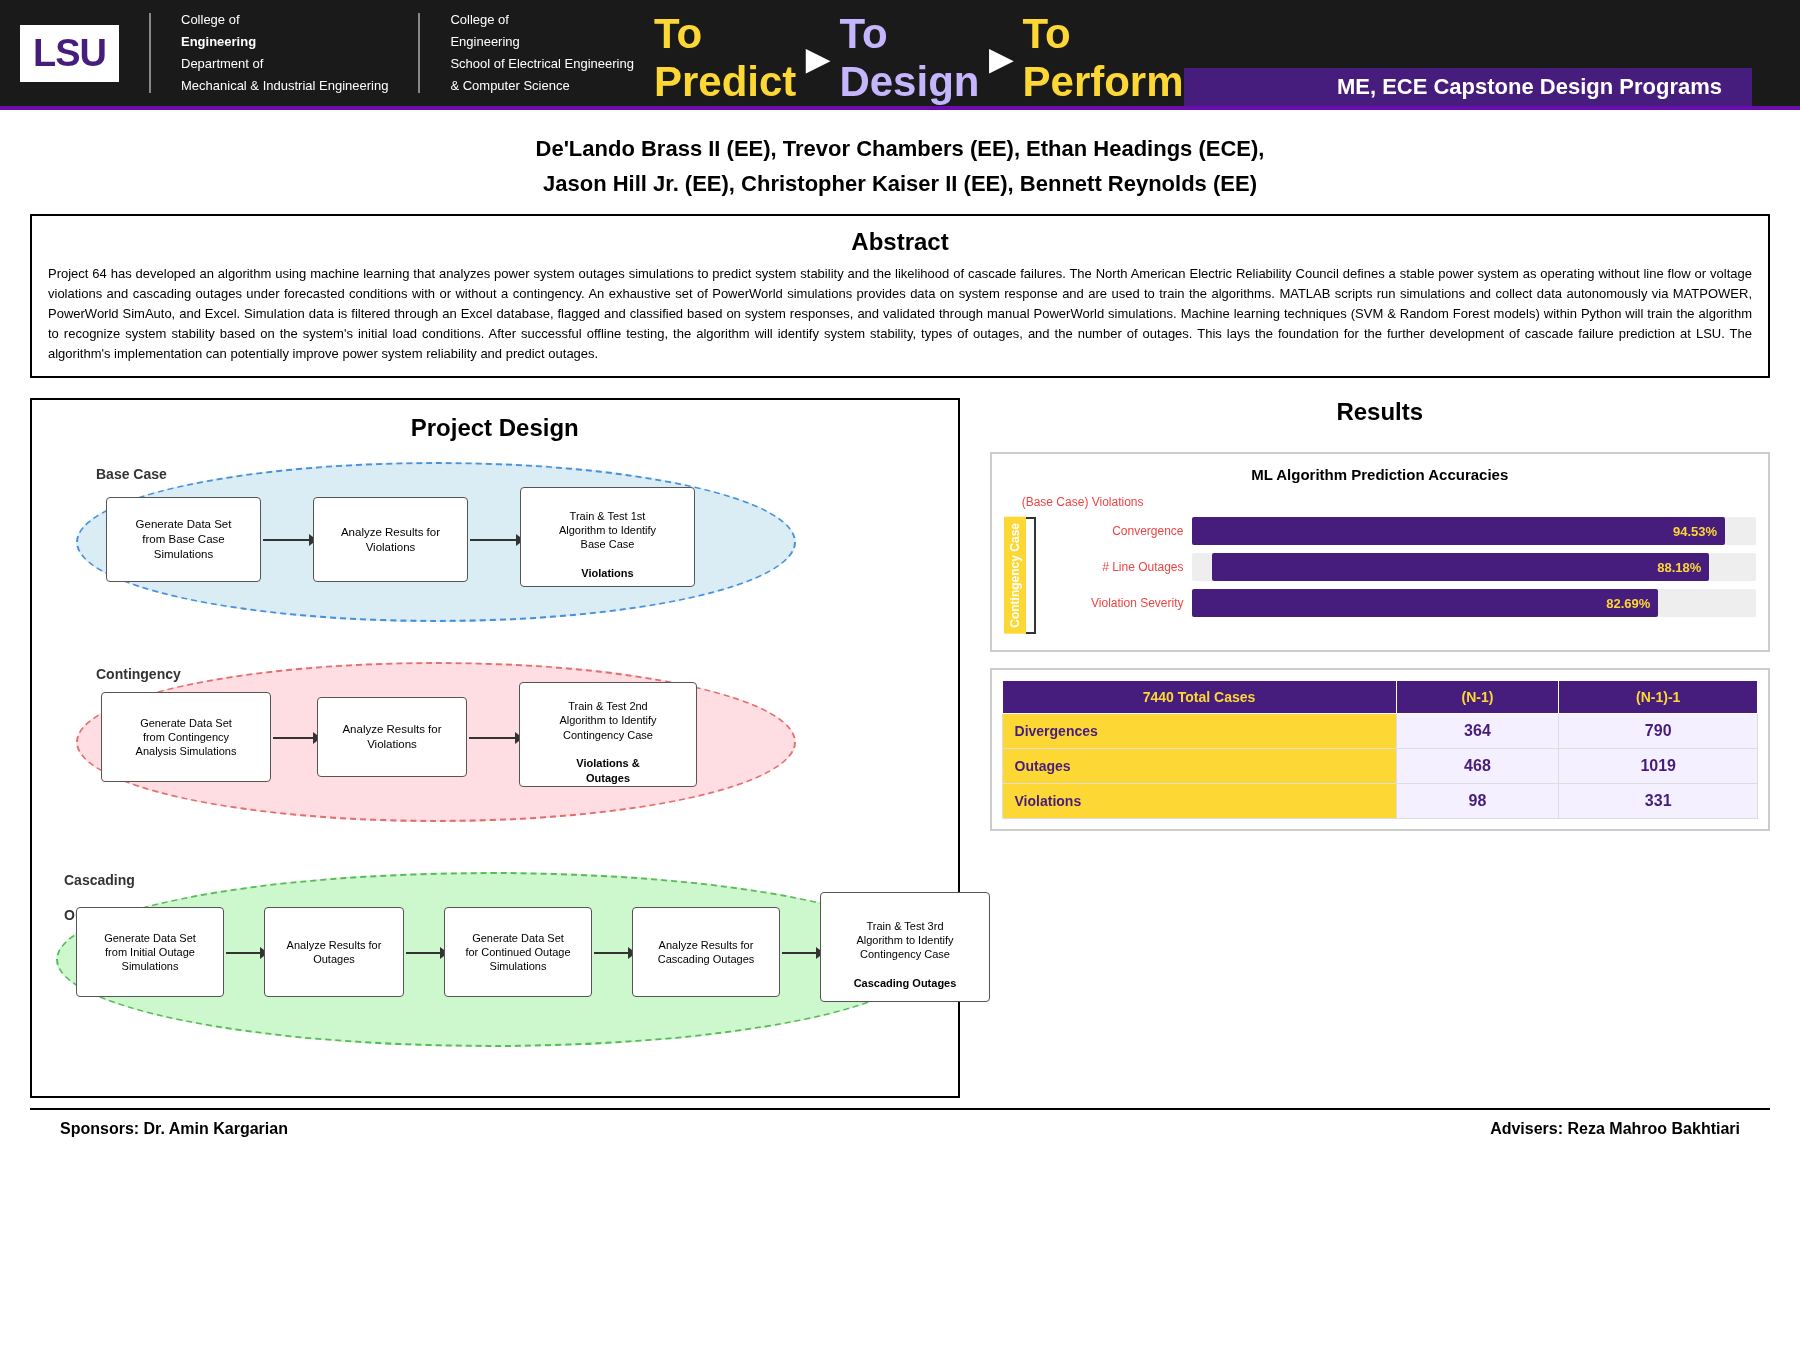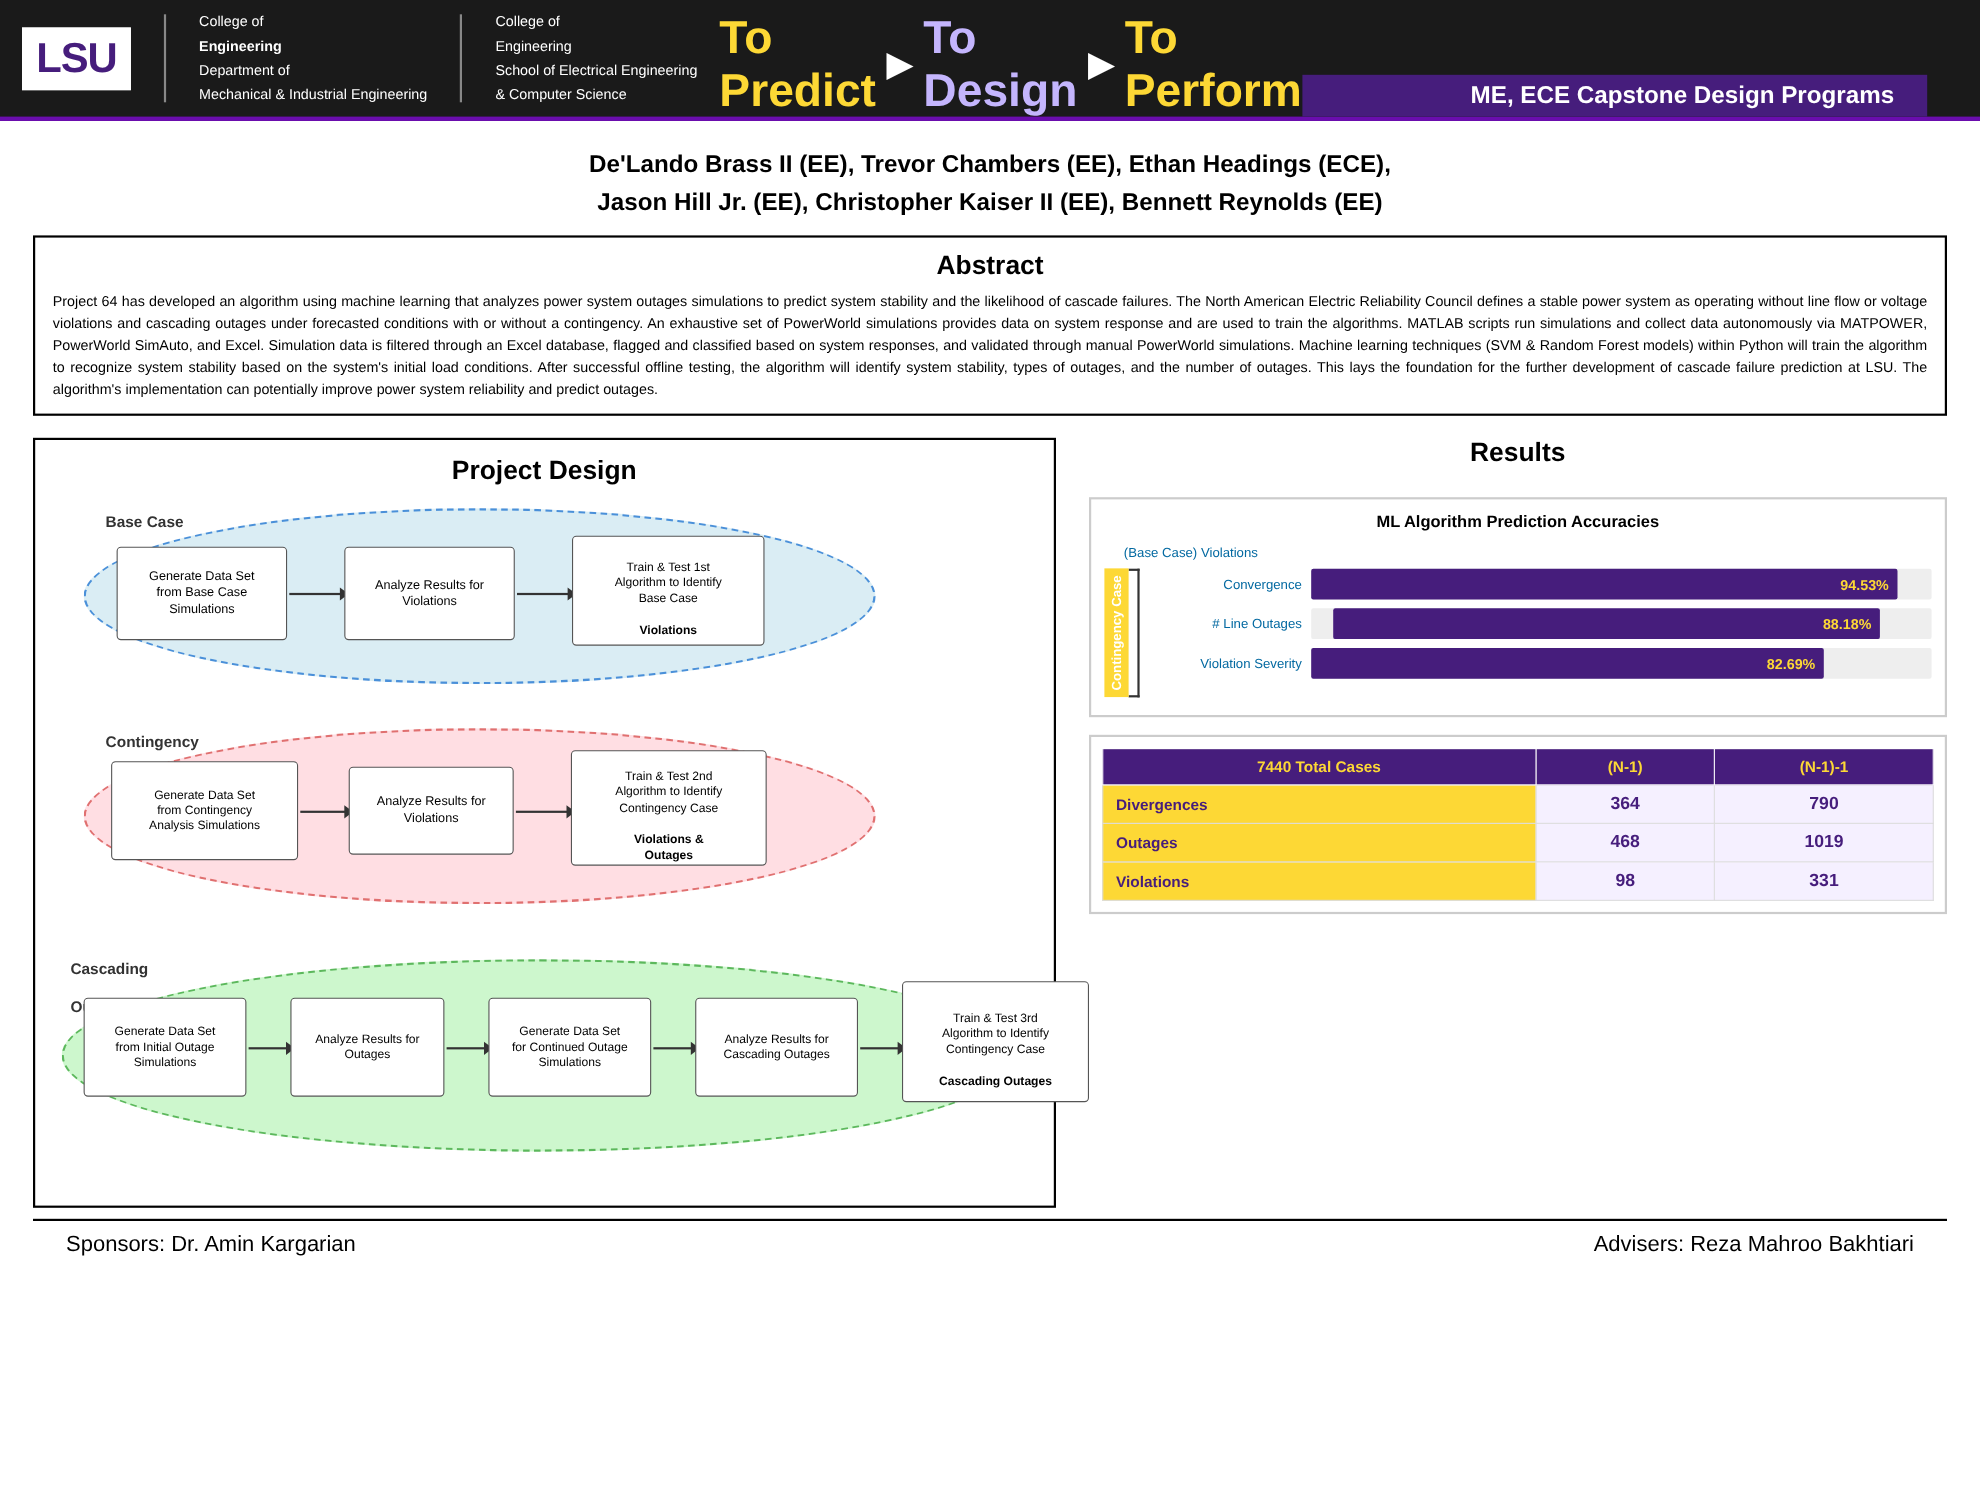--- a/index.html
+++ b/index.html
@@ -268,21 +268,21 @@
     .bar-row {
       display: flex;
       align-items: center;
       margin-bottom: 8px;
       gap: 8px;
     }
     .bar-label {
       font-size: 12px;
       width: 140px;
       text-align: right;
-      color: #0369a1;
+      color: #ef4444;
     }
     .bar-track {
       flex: 1;
       background: #eee;
       height: 28px;
       position: relative;
       border-radius: 2px;
     }
     .bar-fill {
       height: 100%;
@@ -341,22 +341,22 @@
 
     
     .footer {
       display: flex;
       justify-content: space-between;
       padding: 10px 30px;
       border-top: 2px solid #000;
       margin-top: 10px;
     }
     .footer-text {
-      font-size: 20px;
-      font-weight: normal;
+      font-size: 16px;
+      font-weight: bold;
     }
   </style>
 </head>
 <body>
 
 <div class="header">
   <div class="header-left">
     <div class="lsu-logo">
       <div class="lsu-box">LSU</div>
     </div>

